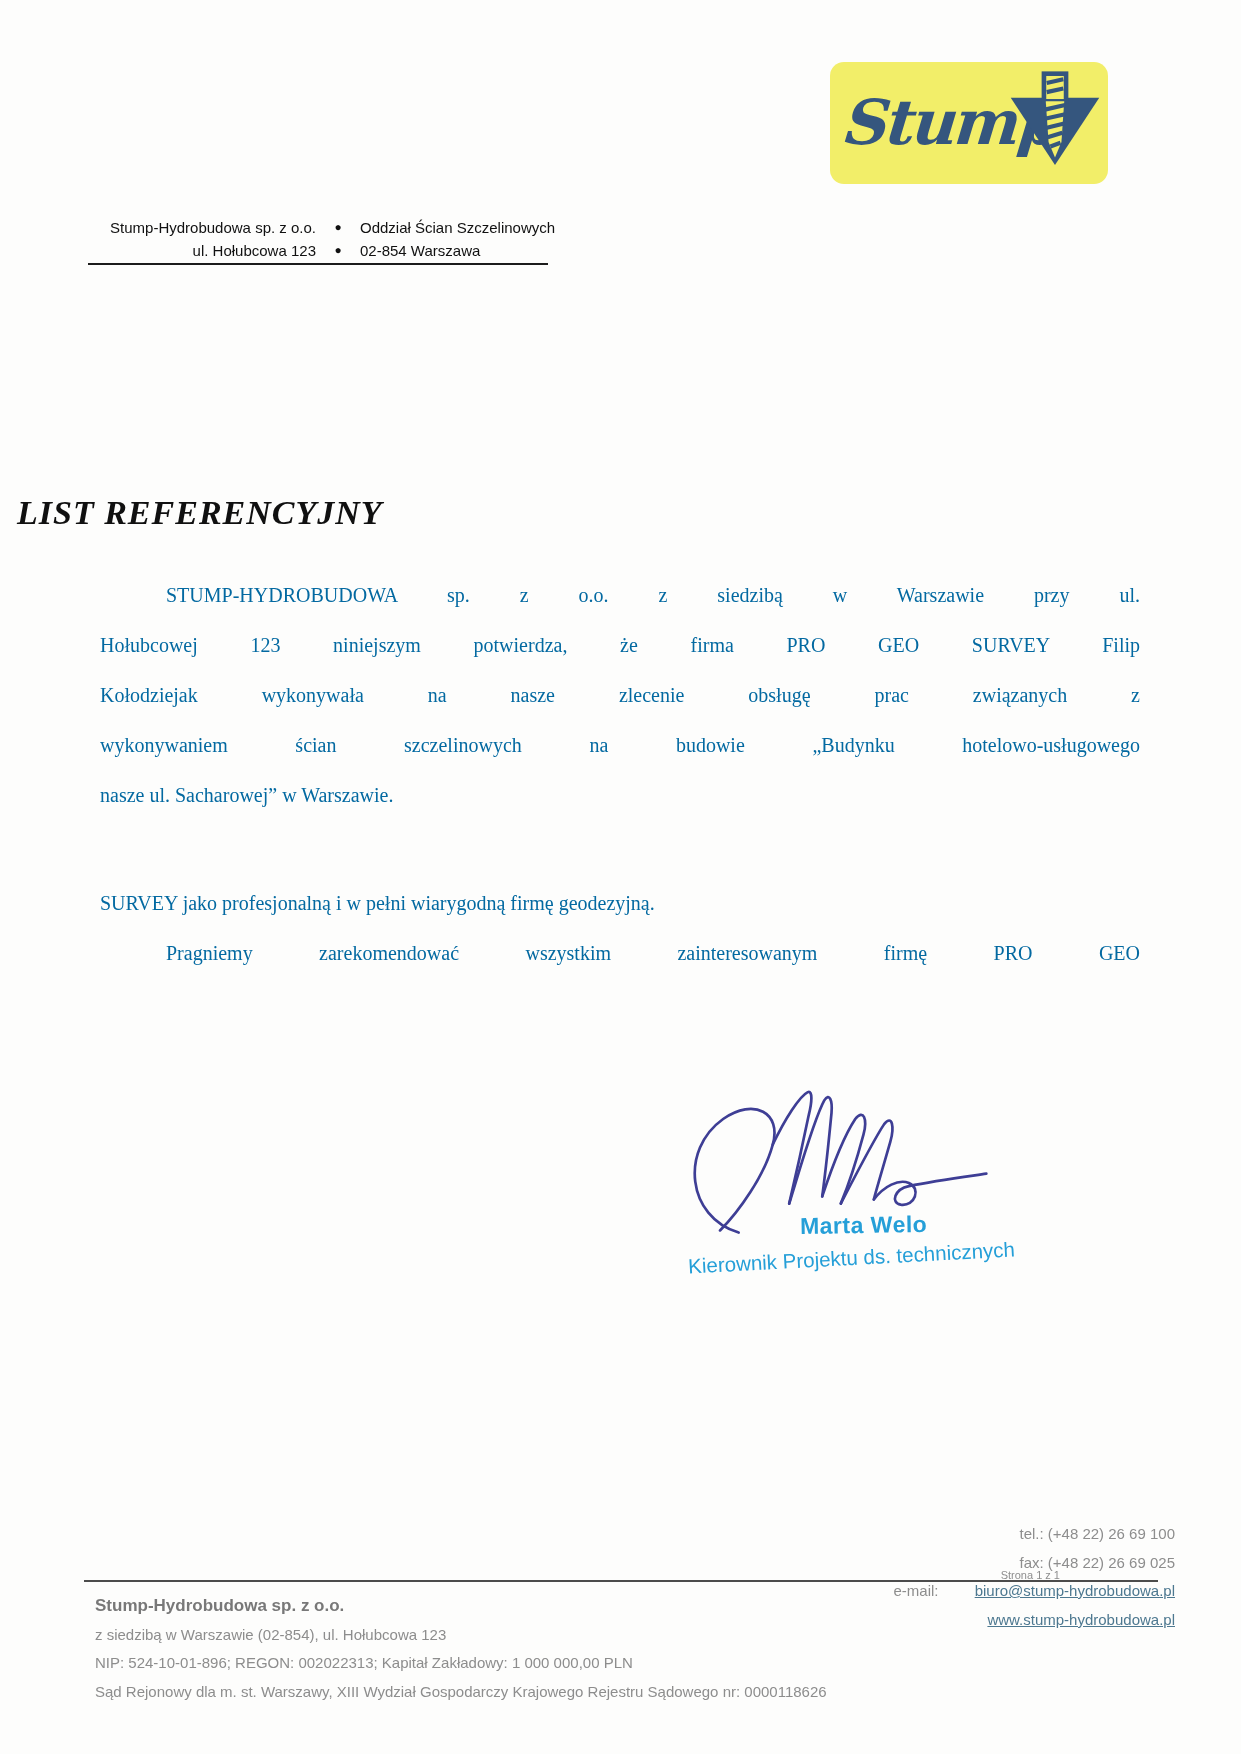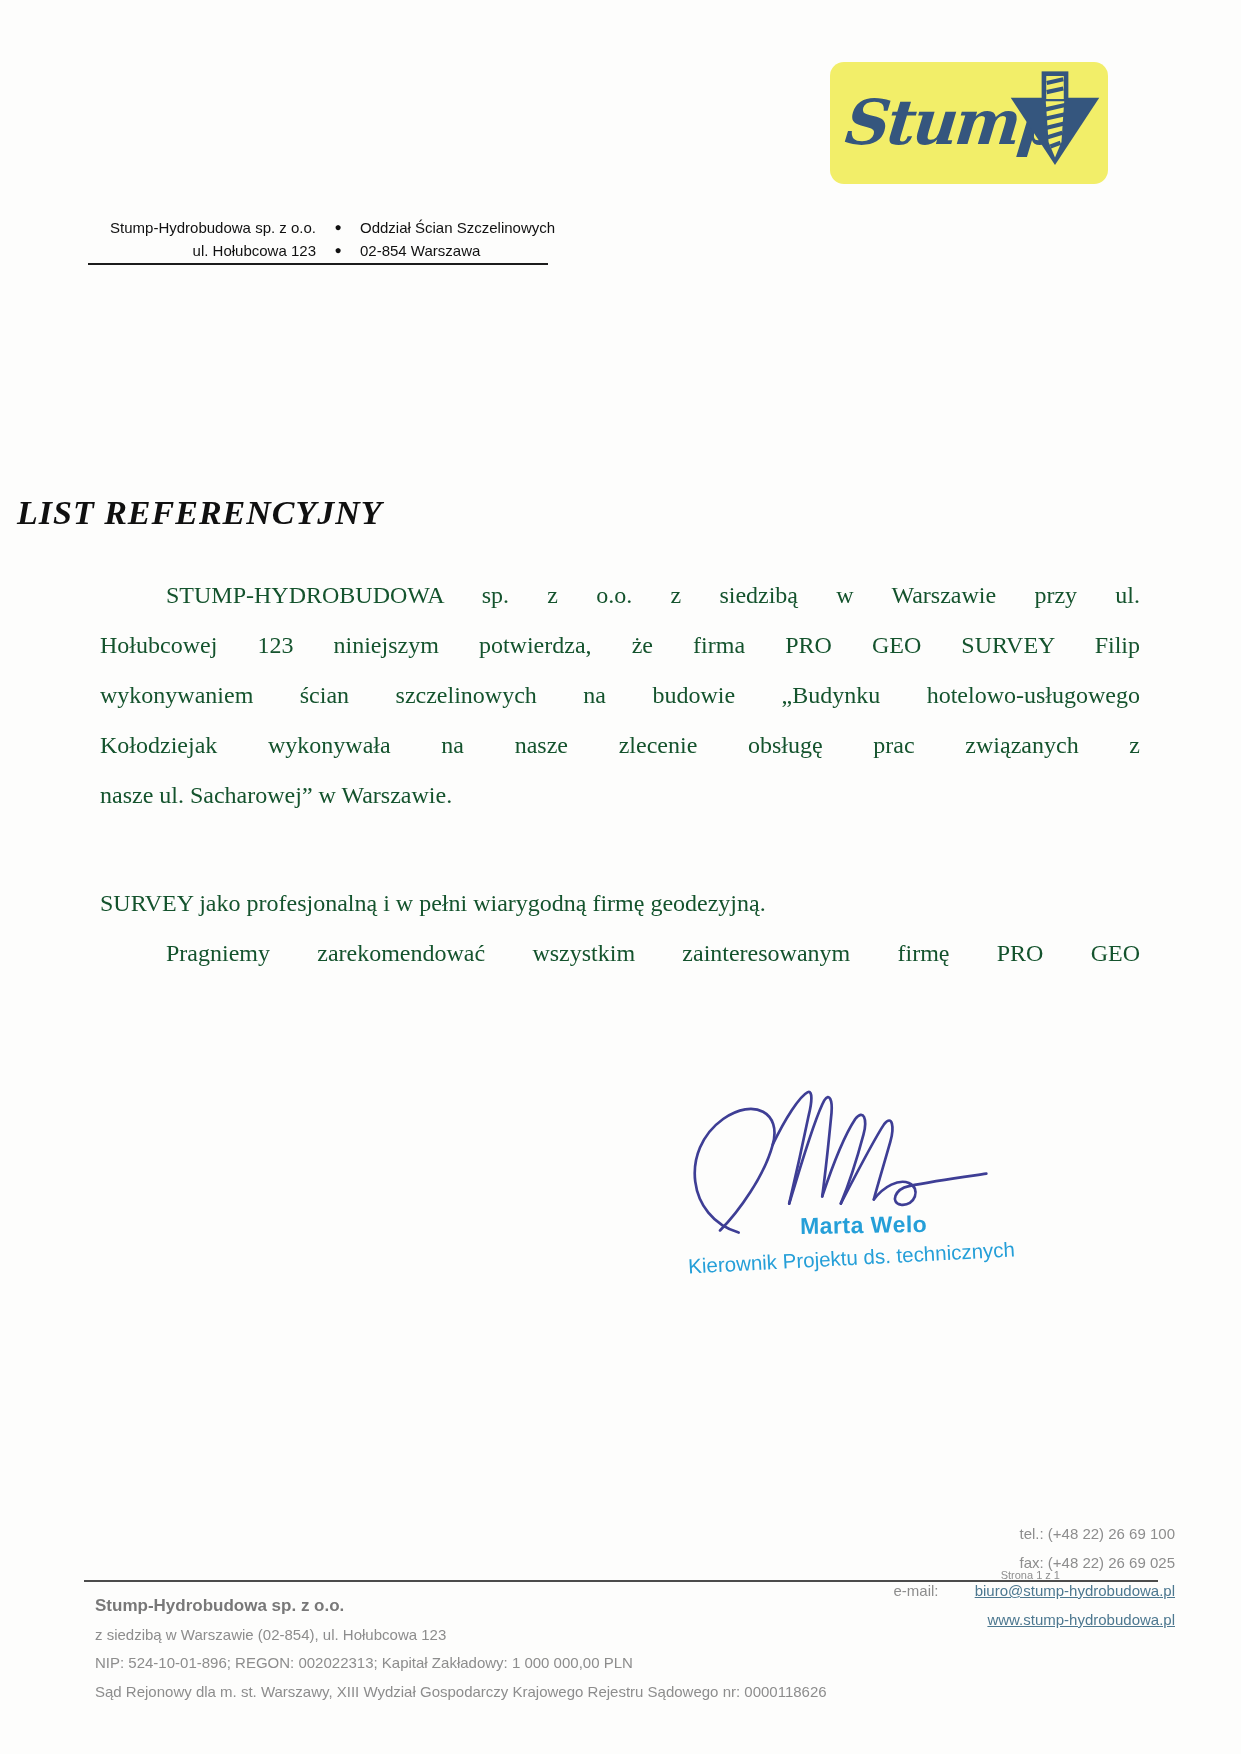--- a/index.html
+++ b/index.html
@@ -26,21 +26,21 @@
   }
   .addr-row{display:flex;line-height:23px;}
   .addr-left{width:228px;text-align:right;}
   .addr-bullet{width:44px;text-align:center;font-size:12px;}
   .addr-rule{position:absolute;left:88px;top:263px;width:460px;height:2px;background:#1c1c1c;}
   
   .title{
     position:absolute;left:0;top:494px;width:100%;text-align:left;
     font-weight:bold;font-style:italic;font-size:34px;letter-spacing:1px;color:#101010;padding-left:17px;
   }
-  .para{position:absolute;left:100px;width:1040px;font-size:24px;color:#14532d;}
+  .para{position:absolute;left:100px;width:1040px;font-size:20px;color:#0369a1;}
   .para-1{top:570px;}
   .para-2{top:878px;}
   .pline{height:50px;line-height:50px;text-align:justify;text-align-last:justify;text-justify:inter-word;overflow:hidden;}
   .pline.indent{padding-left:66px;}
   .pline.last{text-align-last:left;}
   
   .sig-svg{position:absolute;left:672px;top:1088px;width:350px;height:160px;}
   .stamp-name{
     position:absolute;left:800px;top:1212px;
     font-family:"Liberation Sans",sans-serif;font-weight:bold;font-size:23px;
@@ -103,22 +103,22 @@
       <span class="addr-right">02-854 Warszawa</span>
     </div>
   </div>
   <div class="addr-rule"></div>
 
   <div class="title">LIST REFERENCYJNY</div>
 
   <div class="para para-1">
     <div class="pline indent">STUMP-HYDROBUDOWA sp. z o.o. z siedzibą w Warszawie przy ul.</div>
     <div class="pline">Hołubcowej 123 niniejszym potwierdza, że firma PRO GEO SURVEY Filip</div>
+    <div class="pline">Kołodziejak wykonywała na nasze zlecenie obsługę prac związanych z</div>
     <div class="pline">wykonywaniem ścian szczelinowych na budowie „Budynku hotelowo-usługowego</div>
-    <div class="pline">Kołodziejak wykonywała na nasze zlecenie obsługę prac związanych z</div>
     <div class="pline last">nasze ul. Sacharowej” w Warszawie.</div>
   </div>
 
   <div class="para para-2">
     <div class="pline last">SURVEY jako profesjonalną i w pełni wiarygodną firmę geodezyjną.</div>
     <div class="pline indent">Pragniemy zarekomendować wszystkim zainteresowanym firmę PRO GEO</div>
   </div>
 
   <svg class="sig-svg" viewBox="0 0 330 155" fill="none" stroke="#3e3e95" stroke-width="2.6" stroke-linecap="round">
     <path d="M60,140 C 10,125 3,60 45,30 C 75,9 102,24 93,55 C 85,85 60,120 42,138"></path>

